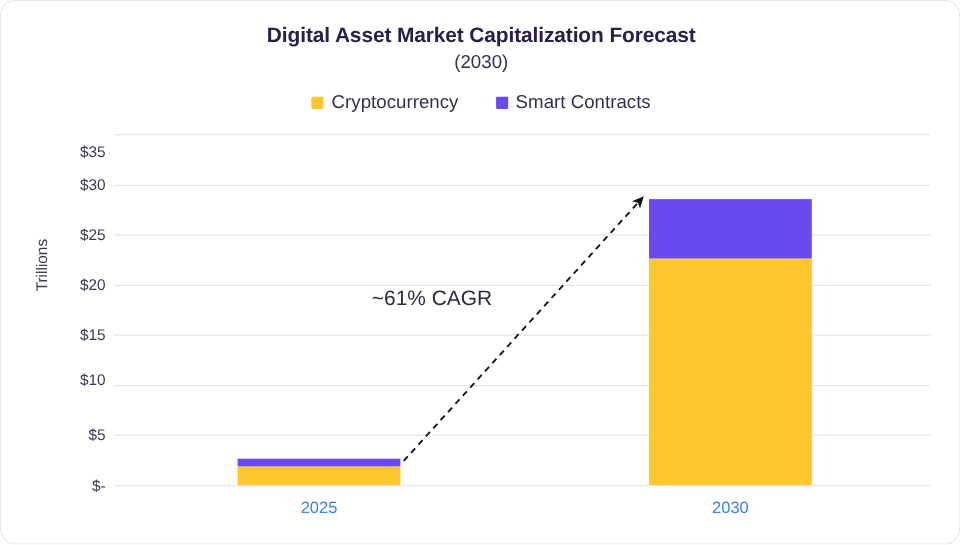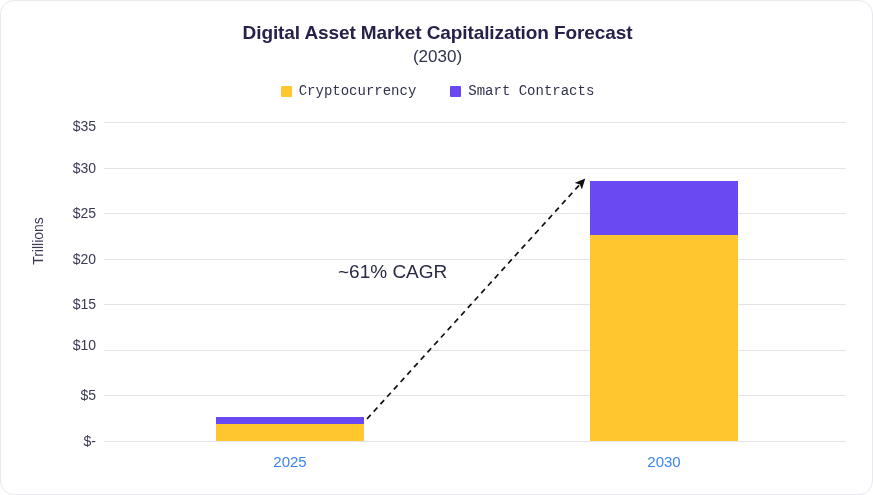--- a/index.html
+++ b/index.html
@@ -62,24 +62,23 @@
     align-items: center;
     gap: 7px;
   }
   .legend-swatch {
     width: 11px;
     height: 11px;
     border-radius: 1px;
     display: inline-block;
   }
   .legend-label {
-    font-size: 14px;
+    font-size: 17px;
     color: #30304f;
     white-space: nowrap;
-    font-family: Liberation Mono, monospace;
   }
 
   
   #plot {
     position: absolute;
     left: 103px;
     top: 121px;
     width: 742px;
     height: 319px;
   }
@@ -191,21 +190,21 @@
   <div id="axis-title">Trillions</div>
 
   <div id="ytick-layer">
       <div class="ytick" style="top: 319px;">$-</div>
       <div class="ytick" style="top: 273.429px;">$5</div>
       <div class="ytick" style="top: 223px;">$10</div>
       <div class="ytick" style="top: 182.286px;">$15</div>
       <div class="ytick" style="top: 136.714px;">$20</div>
       <div class="ytick" style="top: 91.1429px;">$25</div>
       <div class="ytick" style="top: 45.5714px; text-align: center;">$30</div>
-      <div class="ytick" style="top: 4px;">$35</div>
+      <div class="ytick" style="top: 16px;">$35</div>
     </div>
 
   <div id="plot">
       <div class="gridline" style="top: 319px; background: rgb(227, 227, 233);"></div>
       <div class="gridline" style="top: 273.429px; background: rgb(227, 227, 233);"></div>
       <div class="gridline" style="top: 227.857px; background: rgb(227, 227, 233);"></div>
       <div class="gridline" style="top: 182.286px; background: rgb(227, 227, 233);"></div>
       <div class="gridline" style="top: 136.714px; background: rgb(227, 227, 233);"></div>
       <div class="gridline" style="top: 91.1429px; background: rgb(227, 227, 233);"></div>
       <div class="gridline" style="top: 45.5714px; background: rgb(227, 227, 233);"></div>

